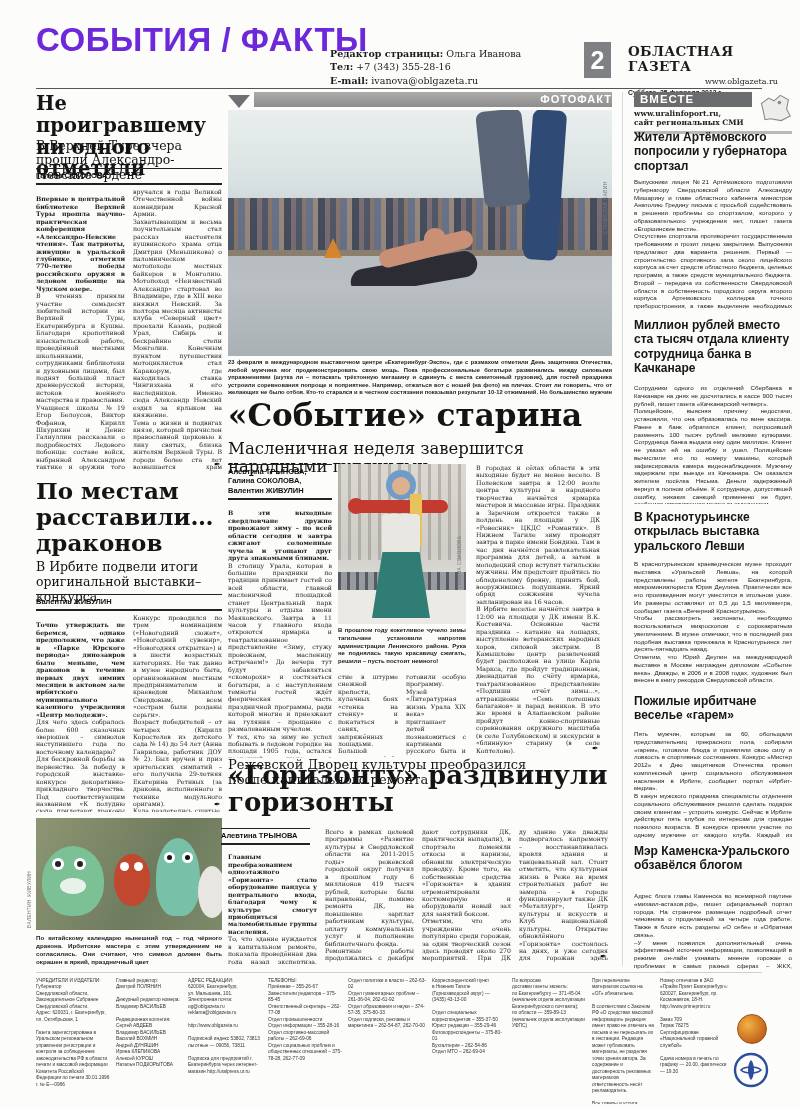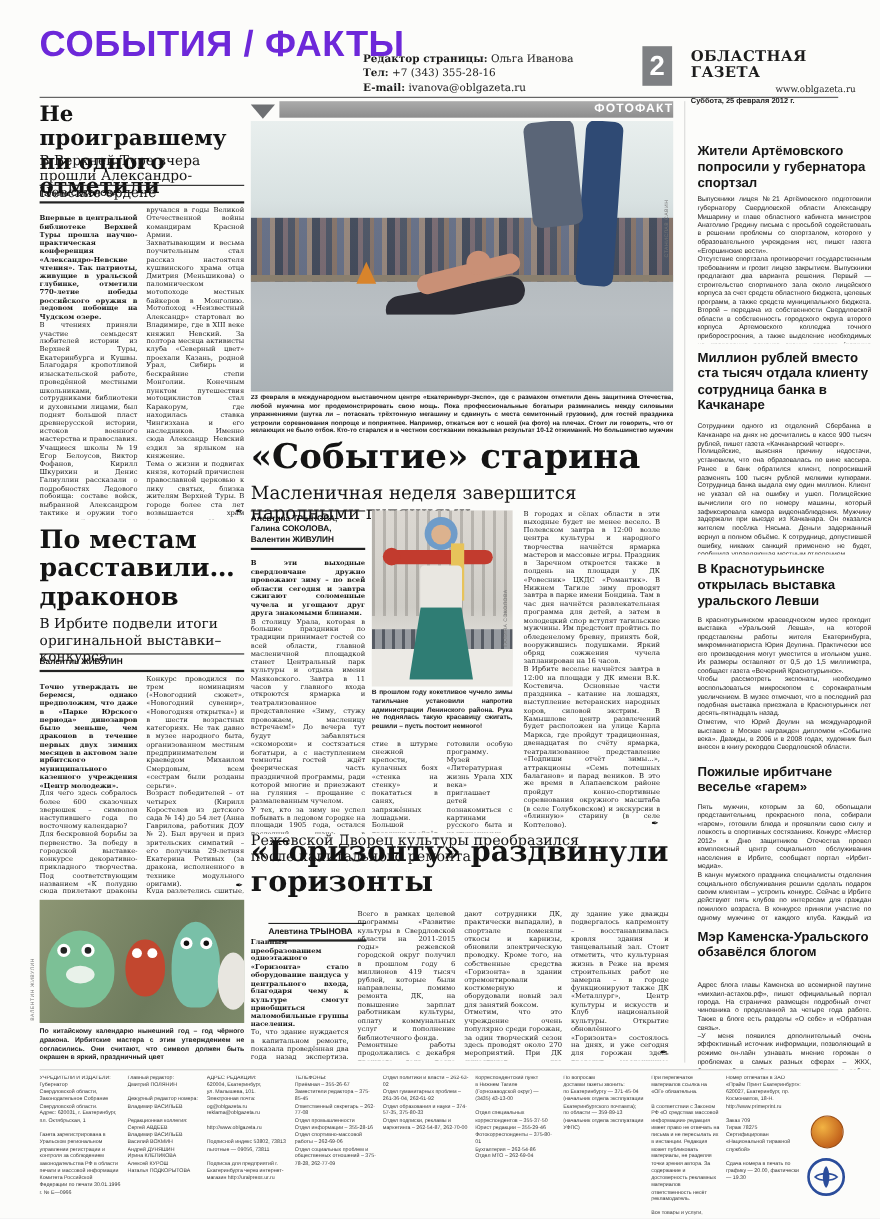--- a/index.html
+++ b/index.html
@@ -146,35 +146,45 @@
   <div class="abs cap" style="left:338px;top:627px;width:128px;height:42px;font-size:6px;">В прошлом году кокетливое чучело зимы тагильчане установили напротив администрации Ленинского района. Рука не поднялась такую красавицу сжигать, решили – пусть постоит немного!</div>
   <div class="abs bt" style="left:338px;top:673px;width:60px;height:84px;">стие в штурме снежной крепости, кулачных боях «стенка на стенку» и покататься в санях, запряжённых лошадьми.
 Большой праздник пройдёт 26 февраля с 12 до 17 часов на стадионе «Динамо». Здесь Масленицу отметят очень необычно: гонками на коромыслах и чемпионатом по футболу мётлами. Для любителей отдохнуть культурно музеи Екатеринбурга под-</div>
   <div class="abs bt" style="left:406px;top:673px;width:60px;height:84px;">готовили особую программу. Музей «Литературная жизнь Урала XIX века» приглашает детей познакомиться с картинами русского быта и частушечными посиделками, а также поиграть в масленичные игры в усадьбе Ф. М. Решетникова: пройдут во дворе хороводы и катания с горок, а затем розовощёкую ребятню согреют чаем с блинами в ямщицкой.</div>
   <div class="abs bt" style="left:476px;top:464px;width:124px;height:292px;">В городах и сёлах области в эти выходные будет не менее весело. В Полевском завтра в 12:00 возле центра культуры и народного творчества начнётся ярмарка мастеров и массовые игры. Праздник в Заречном откроется также в полдень на площади у ДК «Ровесник» ЦКДС «Романтик». В Нижнем Тагиле зиму проводят завтра в парке имени Бондина. Там в час дня начнётся развлекательная программа для детей, а затем в молодецкий спор вступят тагильские мужчины. Им предстоит пройтись по обледенелому бревну, принять бой, вооружившись подушками. Яркий обряд сожжения чучела запланирован на 16 часов.
 В Ирбите веселье начнётся завтра в 12:00 на площади у ДК имени В.К. Костевича. Основные части праздника – катание на лошадях, выступление ветеранских народных хоров, силовой экстрим. В Камышлове центр развлечений будет расположен на улице Карла Маркса, где пройдут традиционная, двенадцатая по счёту ярмарка, театрализованное представление «Подпиши отчёт зимы...», аттракционы «Семь потешных балаганов» и парад веников. В это же время в Алапаевском районе пройдут конно-спортивные соревнования окружного масштаба (в селе Голубковском) и экскурсии в «блинную» старину (в селе Коптелово).</div>
   <span class="abs" style="left:592px;top:744px;font-size:8px;">✒</span>
 
   <div class="abs h1" style="left:228px;top:762px;width:384px;font-size:26px;line-height:1.05;">«Горизонту» раздвинули горизонты</div>
   <div class="abs h2" style="left:228px;top:758px;width:340px;font-size:13px;line-height:1.15;">Режевской Дворец культуры преобразился после капитального ремонта</div>
-  <div class="abs byline" style="left:244px;top:828px;width:89px;margin-top:11px;">Алевтина ТРЫНОВА</div>
+  <div class="abs byline" style="left:221px;top:828px;width:89px;">Алевтина ТРЫНОВА</div>
   <div class="abs bt" style="left:228px;top:846px;width:89px;height:118px;">
     <span class="lead">Главным преобразованием одноэтажного «Горизонта» стало оборудование пандуса у центрального входа, благодаря чему к культуре смогут приобщиться маломобильные группы населения.</span><span>
 То, что здание нуждается в капитальном ремонте, показала проведённая два года назад экспертиза. Центральный вход находился в особо ветхом состоянии, поэтому на его восстановление была выделена большая часть средств. На капремонт дворца культуры было потрачено 3 миллиона рублей из областного бюджета.</span>
   </div>
   <div class="abs bt" style="left:325px;top:828px;width:89px;height:136px;">Всего в рамках целевой программы «Развитие культуры в Свердловской области на 2011-2015 годы» режевской городской округ получил в прошлом году 6 миллионов 419 тысяч рублей, которые были направлены, помимо ремонта ДК, на повышение зарплат работникам культуры, оплату коммунальных услуг и пополнение библиотечного фонда.
 Ремонтные работы продолжались с декабря прошлого года после проведения электронного аукциона и заключения договора с фирмой-подрядчиком из Екатеринбурга. Строители поменяли в здании большую часть окон (некоторые из них, как утверж-</div>
   <div class="abs bt" style="left:422px;top:828px;width:89px;height:136px;">дают сотрудники ДК, практически выпадали), в спортзале поменяли откосы и карнизы, обновили электрическую проводку. Кроме того, на собственные средства «Горизонта» в здании отремонтировали костюмерную и оборудовали новый зал для занятий боксом.
 Отметим, что это учреждение очень популярно среди горожан, за один творческий сезон здесь проводят около 270 мероприятий. При ДК существуют два коллектива со званием «народных» – хор ветеранов «Красная гвоздика» и ансамбль танца «Пируэт». Кроме того, на базе учреждения действуют 38 клубных объединений.
 Построенное в 1974 го-</div>
   <div class="abs bt" style="left:519px;top:828px;width:89px;height:136px;">ду здание уже дважды подвергалось капремонту – восстанавливалась кровля здания и танцевальный зал. Стоит отметить, что культурная жизнь в Реже на время строительных работ не замерла – в городе функционируют также ДК «Металлург», Центр культуры и искусств и Клуб национальной культуры. Открытие обновлённого «Горизонта» состоялось на днях, и уже сегодня для горожан здесь проведут масленичные гуляния. Петушиные бои, спортивные состязания, многочисленные конкурсы начнутся в полдень и завершатся традиционным сжиганием чучела Зимы.</div>
   <span class="abs" style="left:600px;top:952px;font-size:8px;">✒</span>
 
   <div class="abs" style="left:622px;top:92px;width:1px;height:874px;background:#d9d9d9;"></div>
 
+  <div class="abs" style="left:634px;top:92px;width:158px;">
+    <div class="vmbar">ВМЕСТЕ</div>
+    <div class="vmsub">www.uralinfoport.ru,
+сайт региональных СМИ</div>
+    <svg class="abs" style="right:0;top:0;" width="36" height="32" viewBox="0 0 40 34">
+      <path d="M8 20 L6 12 L14 6 L20 9 L27 3 L36 8 L34 18 L38 26 L28 31 L16 29 L10 30 Z" fill="#ececea" stroke="#8a8a8a" stroke-width="1.2"></path>
+      <circle cx="26" cy="11" r="2" fill="#8a8a8a"></circle>
+    </svg>
+    <div style="height:3px;background:#b9b9b9;margin-top:3px;"></div>
+  </div>
 
   <div class="abs sb-title" style="left:634px;top:130px;width:158px;">Жители Артёмовского попросили у губернатора спортзал</div>
   <div class="abs sb-body" style="left:634px;top:178px;width:158px;height:134px;">Выпускники лицея №21 Артёмовского подготовили губернатору Свердловской области Александру Мишарину и главе областного кабинета министров Анатолию Гредину письма с просьбой содействовать в решении проблемы со спортзалом, которого у образовательного учреждения нет, пишет газета «Егоршинские вести».
 Отсутствие спортзала противоречит государственным требованиям и грозит лицею закрытием. Выпускники предлагают два варианта решения. Первый — строительство спортивного зала около лицейского корпуса за счет средств областного бюджета, целевых программ, а также средств муниципального бюджета. Второй – передача из собственности Свердловской области в собственность городского округа второго корпуса Артемовского колледжа точного приборостроения, а также выделение необходимых на проведение ремонта здания средств (порядка двадцати миллионов рублей).</div>
 
   <div class="abs sb-title" style="left:634px;top:318px;width:158px;">Миллион рублей вместо ста тысяч отдала клиенту сотрудница банка в Качканаре</div>
   <div class="abs sb-body" style="left:634px;top:384px;width:158px;height:120px;">Сотрудники одного из отделений Сбербанка в Качканаре на днях не досчитались в кассе 900 тысяч рублей, пишет газета «Качканарский четверг».
 Полицейские, выясняя причину недостачи, установили, что она образовалась по вине кассира. Ранее в банк обратился клиент, попросивший разменять 100 тысяч рублей мелкими купюрами. Сотрудница банка выдала ему один миллион. Клиент не указал ей на ошибку и ушел. Полицейские вычислили его по номеру машины, который зафиксировала камера видеонаблюдения. Мужчину задержали при выезде из Качканара. Он оказался жителем посёлка Нясьма. Деньги задержанный вернул в полном объёме. К сотруднице, допустившей ошибку, никаких санкций применено не будет, сообщила управляющая местным отделением.</div>
 
   <div class="abs sb-title" style="left:634px;top:510px;width:158px;">В Краснотурьинске открылась выставка уральского Левши</div>

